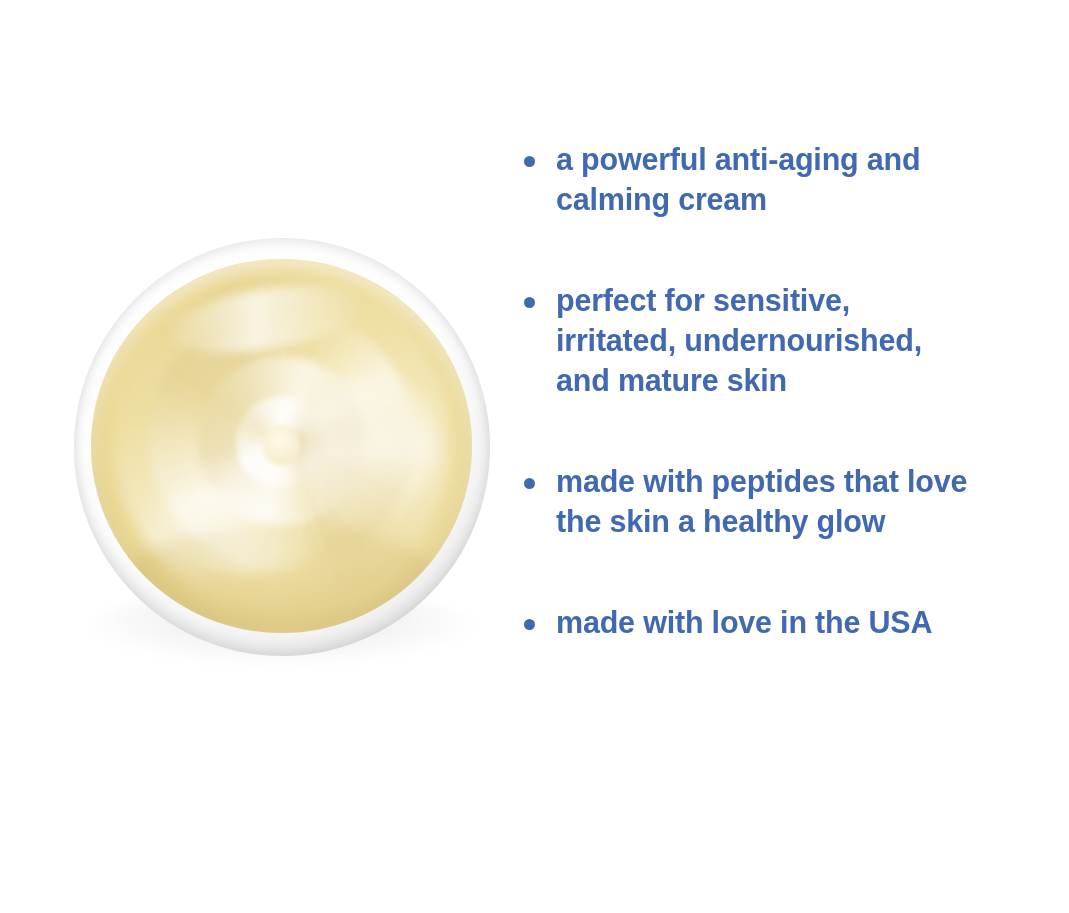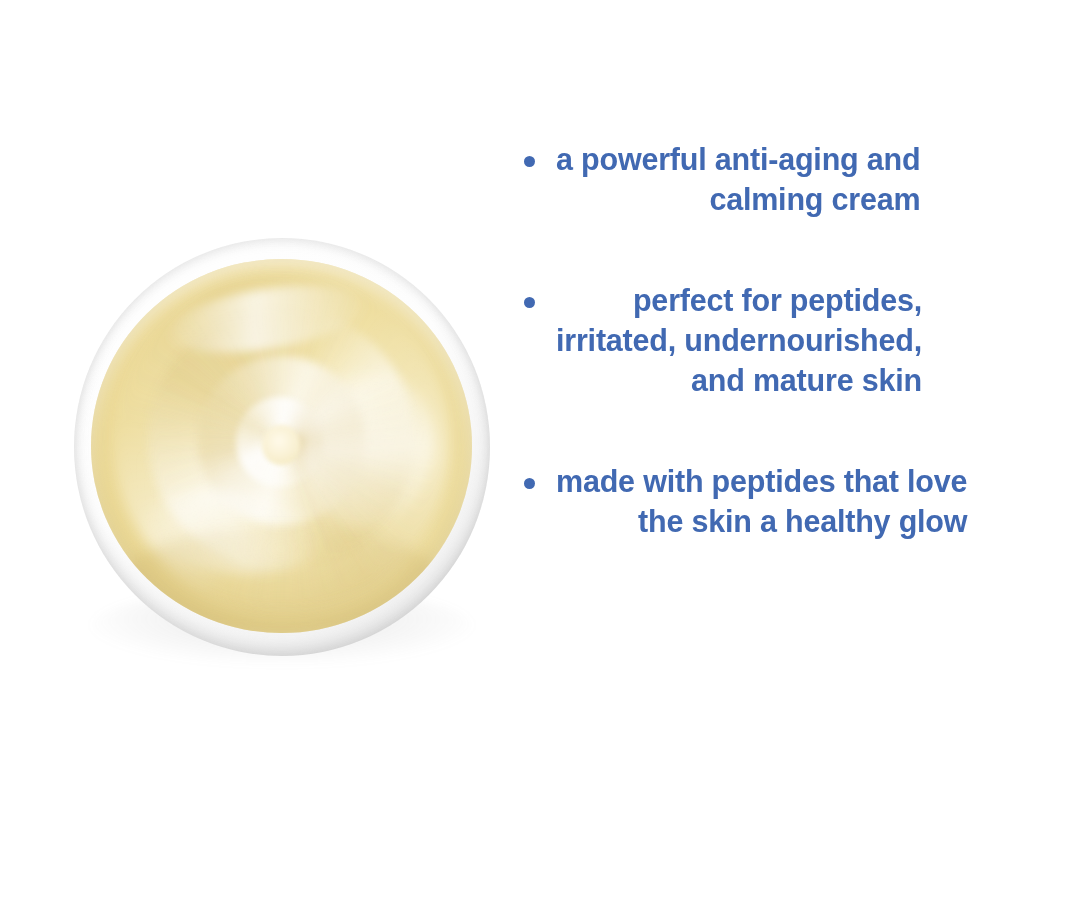--- a/index.html
+++ b/index.html
@@ -10,21 +10,20 @@
   }
   body {
     font-family: "Liberation Sans", sans-serif;
   }
   .canvas {
     position: relative;
     width: 1069px;
     height: 761px;
     background: #ffffff;
     overflow: hidden;
-    text-align: right;
   }
 
   
   .product-figure {
     position: absolute;
     left: 74px;
     top: 238px;
     width: 416px;
     height: 418px;
   }
@@ -224,24 +223,28 @@
   </div>
 
   <ul class="benefits-list">
     <li class="benefit-item">
       <span class="bullet-dot"></span>
       <span class="benefit-text">a powerful anti-aging and
 calming cream</span>
     </li>
     <li class="benefit-item">
       <span class="bullet-dot"></span>
-      <span class="benefit-text">perfect for peptides,
+      <span class="benefit-text">perfect for sensitive,
 irritated, undernourished,
 and mature skin</span>
     </li>
     <li class="benefit-item">
       <span class="bullet-dot"></span>
       <span class="benefit-text">made with peptides that love
 the skin a healthy glow</span>
     </li>
+    <li class="benefit-item">
+      <span class="bullet-dot"></span>
+      <span class="benefit-text">made with love in the USA</span>
+    </li>
   </ul>
 
 </div>
 
 </body></html>

